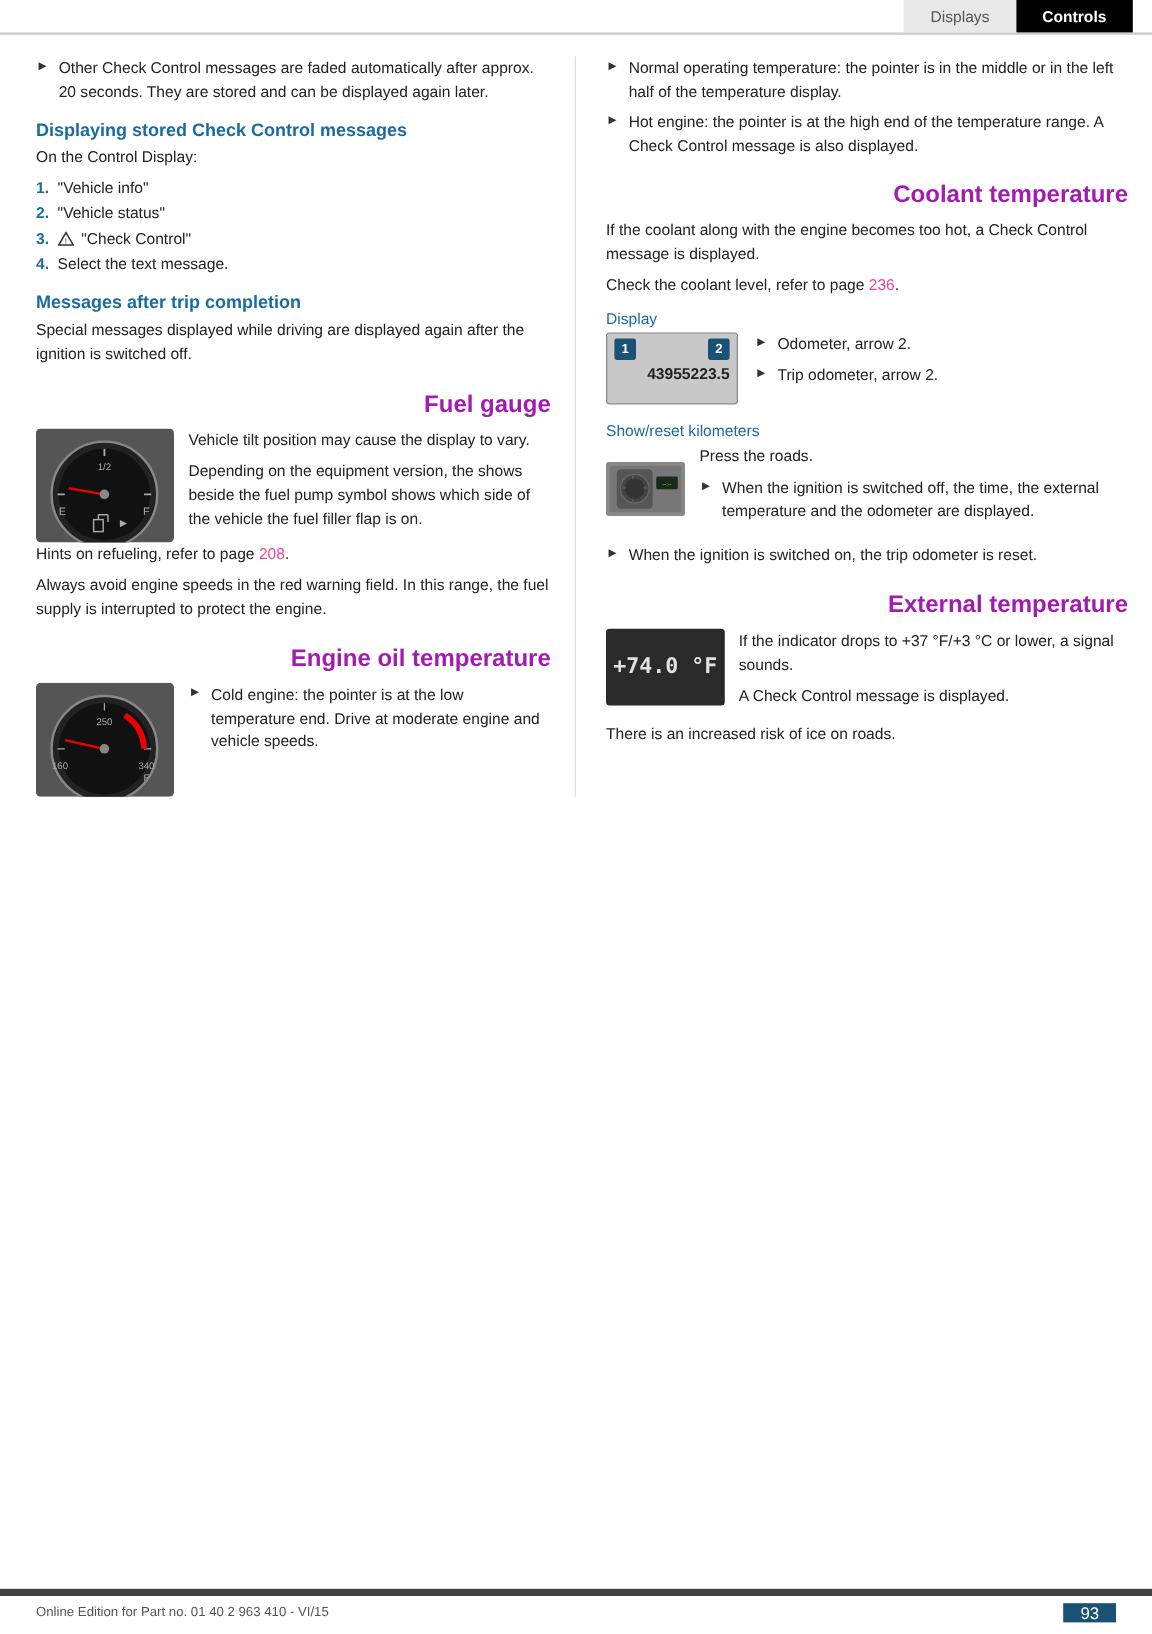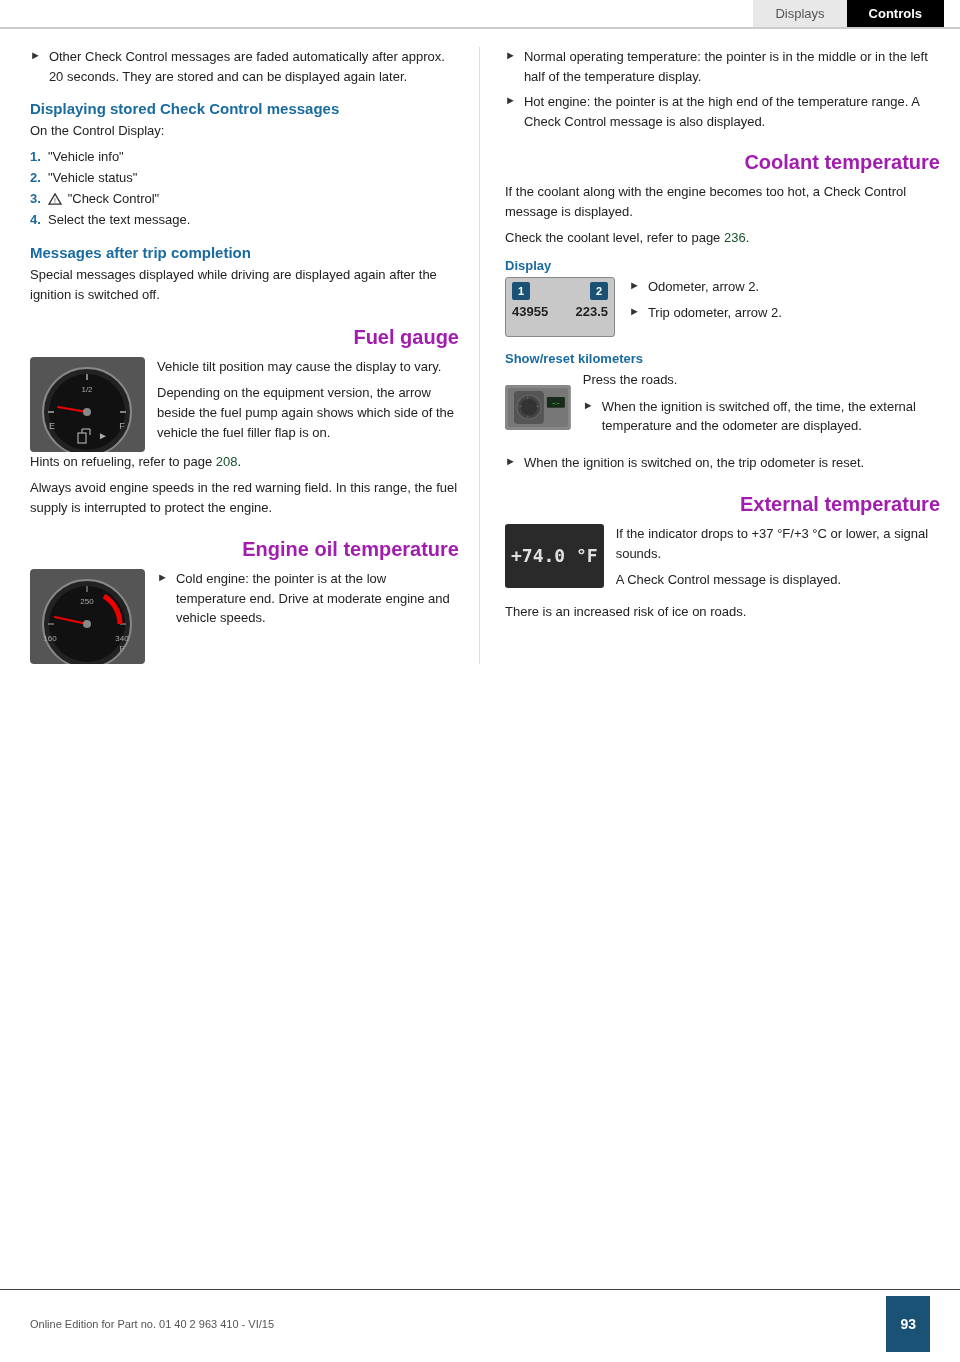--- a/index.html
+++ b/index.html
@@ -85,21 +85,21 @@
       color: #a21caf;
       font-size: 20px;
       font-weight: bold;
       margin-top: 20px;
       margin-bottom: 8px;
       text-align: right;
     }
     .sub-heading {
       color: #1a6ba0;
       font-size: 13px;
-      font-weight: bold;
+      font-weight: normal;
       margin-top: 10px;
       margin-bottom: 4px;
     }
 
     
     .para {
       font-size: 13px;
       line-height: 1.55;
       margin-bottom: 6px;
     }
@@ -120,21 +120,21 @@
       font-size: 13px;
       color: #1a6ba0;
       font-weight: bold;
     }
     .ordered-list li .li-text {
       font-size: 13px;
     }
 
     
     .link-text {
-      color: #14532d;
+      color: #ec4899;
       text-decoration: none;
     }
 
     .clearfix::after {
       content: '';
       display: block;
       clear: both;
     }
 
     
@@ -149,33 +149,33 @@
     
     .footer {
       position: absolute;
       bottom: 10px;
       left: 0;
       right: 0;
       display: flex;
       align-items: center;
       justify-content: space-between;
       padding: 0 30px;
-      border-top: 1px solid #404040;
+      border-top: 6px solid #404040;
       padding-top: 6px;
     }
     .footer-text {
       font-size: 11px;
       color: #555;
     }
     .page-number-box {
       background: #1a5276;
       color: #fff;
-      font-weight: bold;
+      font-weight: normal;
       font-size: 14px;
-      padding: 20px 14px;
+      padding: 0 14px;
       min-width: 40px;
       text-align: left;
     }
 
     
     .odometer-display {
       background: #c8c8c8;
       border: 1px solid #888;
       border-radius: 3px;
       width: 110px;
@@ -198,21 +198,21 @@
       width: 18px;
       height: 18px;
       display: flex;
       align-items: center;
       justify-content: center;
       font-size: 11px;
       border-radius: 2px;
     }
     .odo-numbers {
       display: flex;
-      justify-content: space-between;
+      justify-content: flex-end;
       margin-top: 4px;
     }
     .odo-num {
       font-size: 13px;
       font-weight: bold;
       color: #222;
     }
 
     
     .ext-temp-display {
@@ -335,21 +335,21 @@
         <rect x="48" y="76" width="8" height="10" fill="none" stroke="#aaa" stroke-width="1.2"></rect>
         <line x1="52" y1="76" x2="52" y2="72" stroke="#aaa" stroke-width="1.2"></line>
         <line x1="52" y1="72" x2="60" y2="72" stroke="#aaa" stroke-width="1.2"></line>
         <line x1="60" y1="72" x2="60" y2="78" stroke="#aaa" stroke-width="1.2"></line>
 
         <text x="68" y="82" fill="#aaa" font-size="10">►</text>
       </svg>
 
       <div>
         <div class="para">Vehicle tilt position may cause the display to vary.</div>
-        <div class="para">Depending on the equipment version, the arrow beside the fuel pump again shows which side of the vehicle the fuel filler flap is on.</div>
+        <div class="para">Depending on the equipment version, the shows beside the fuel pump symbol shows which side of the vehicle the fuel filler flap is on.</div>
       </div>
     </div>
 
     <div class="para">
       <span>Hints on refueling, refer to page </span><a class="link-text">208</a><span>.</span>
     </div>
 
     <div class="para">Always avoid engine speeds in the red warning field. In this range, the fuel supply is interrupted to protect the engine.</div>
 
     <div class="section-heading-large">Engine oil temperature</div>

